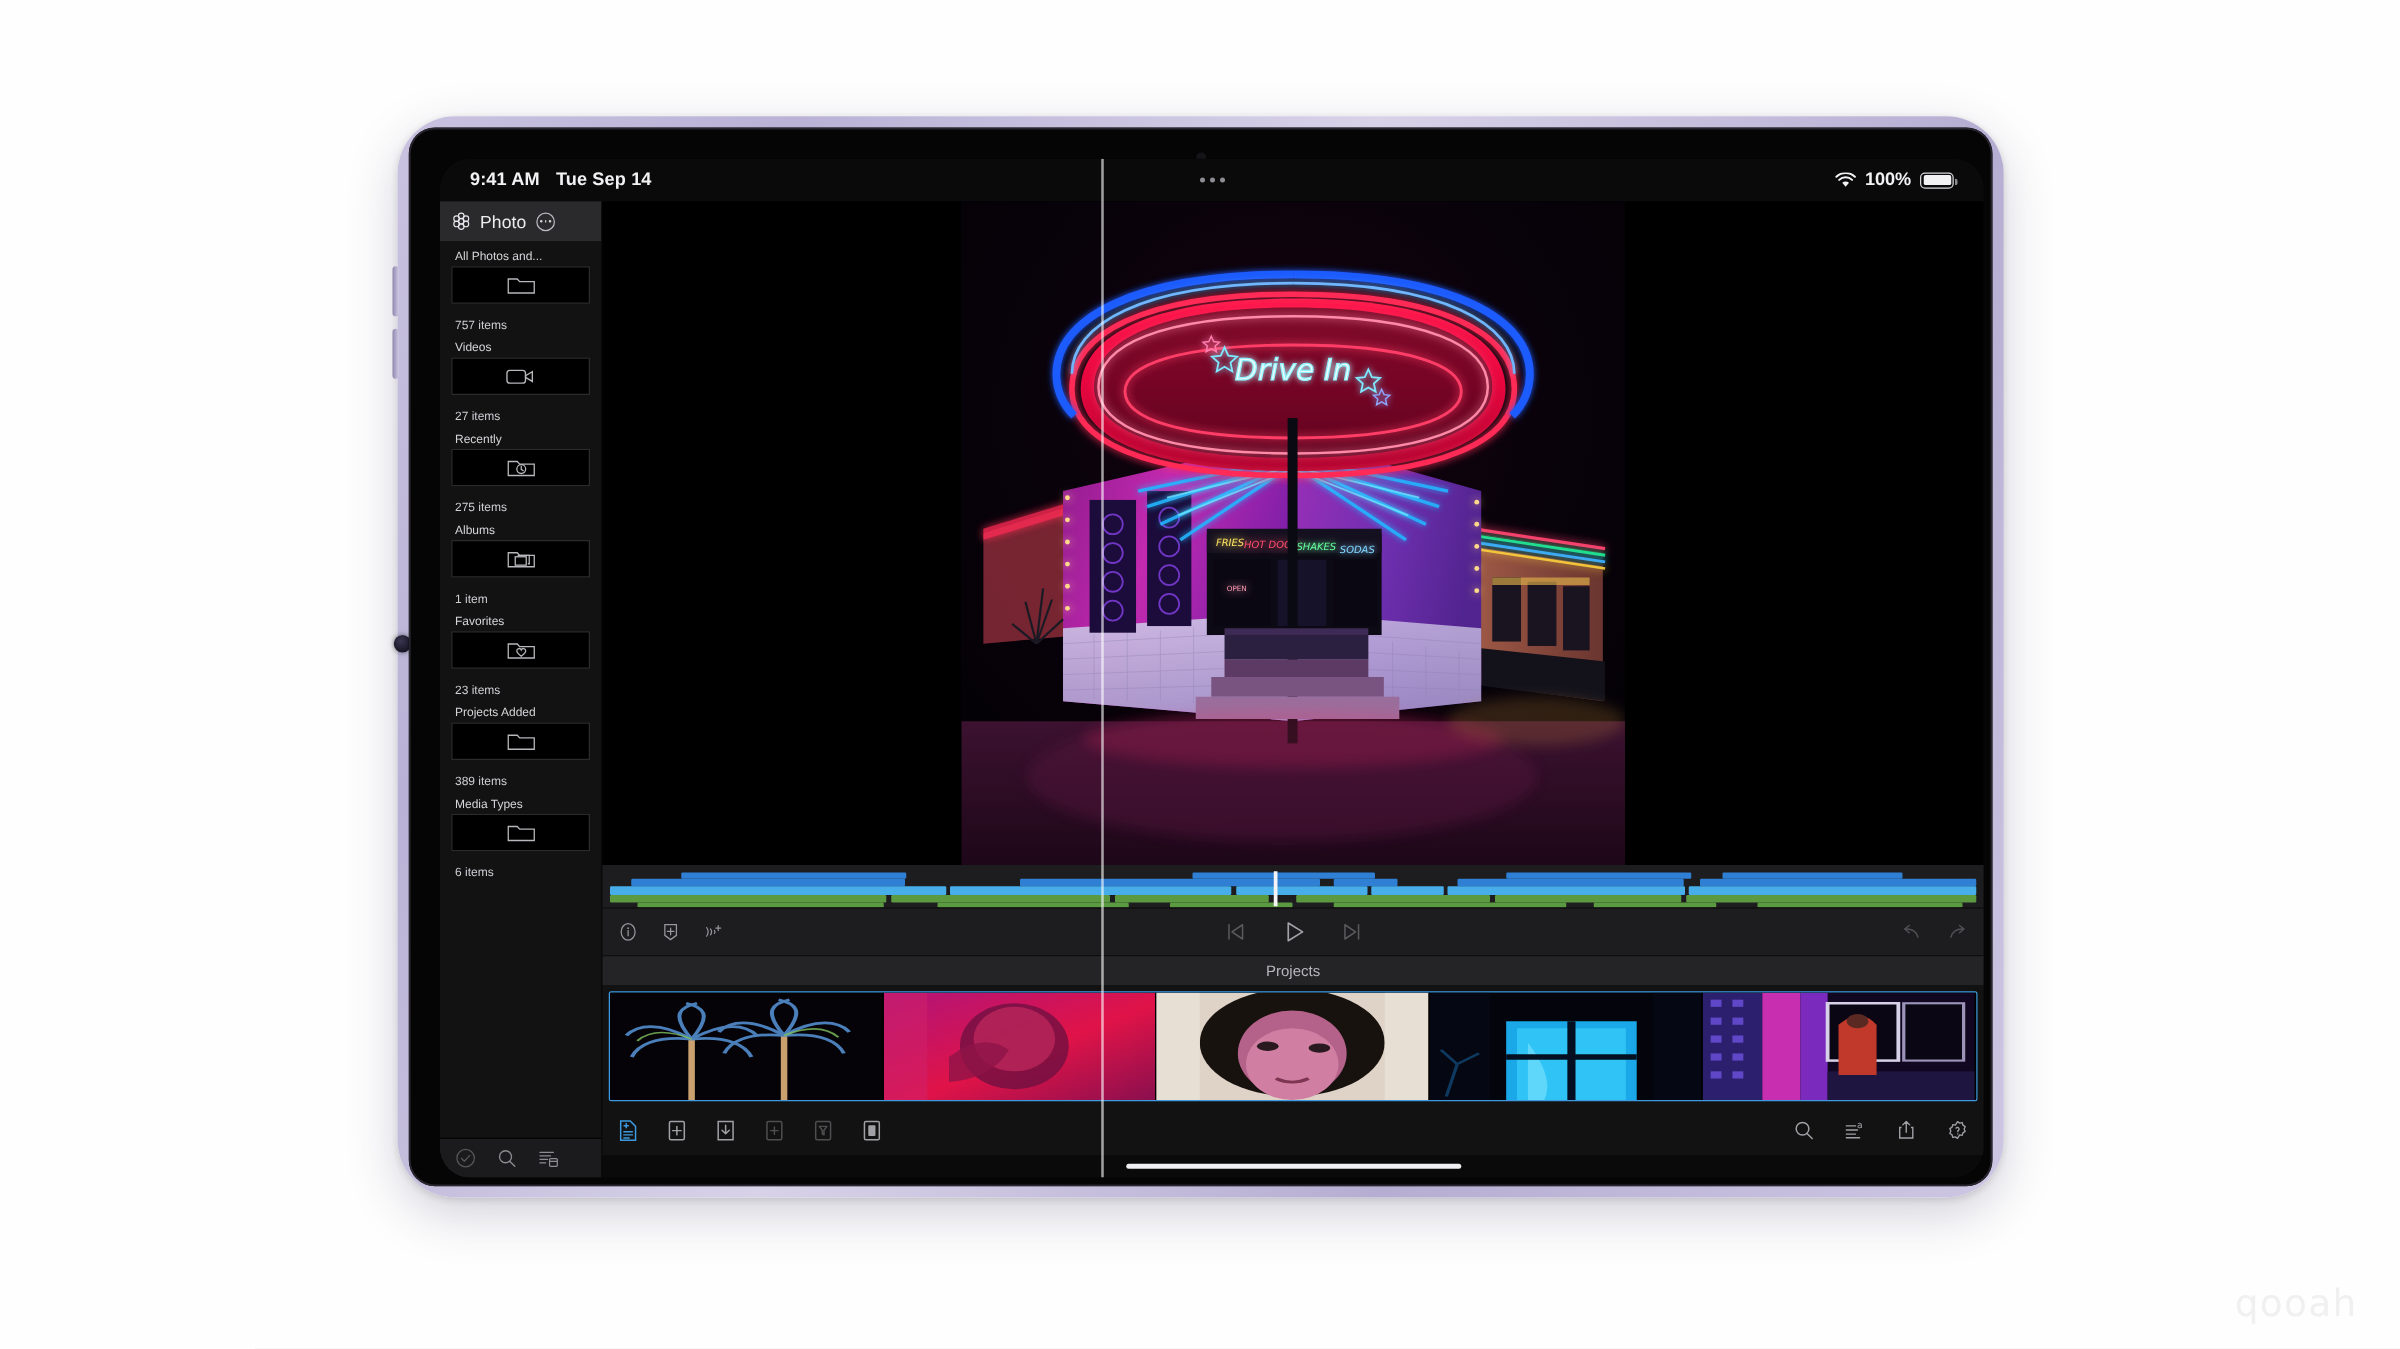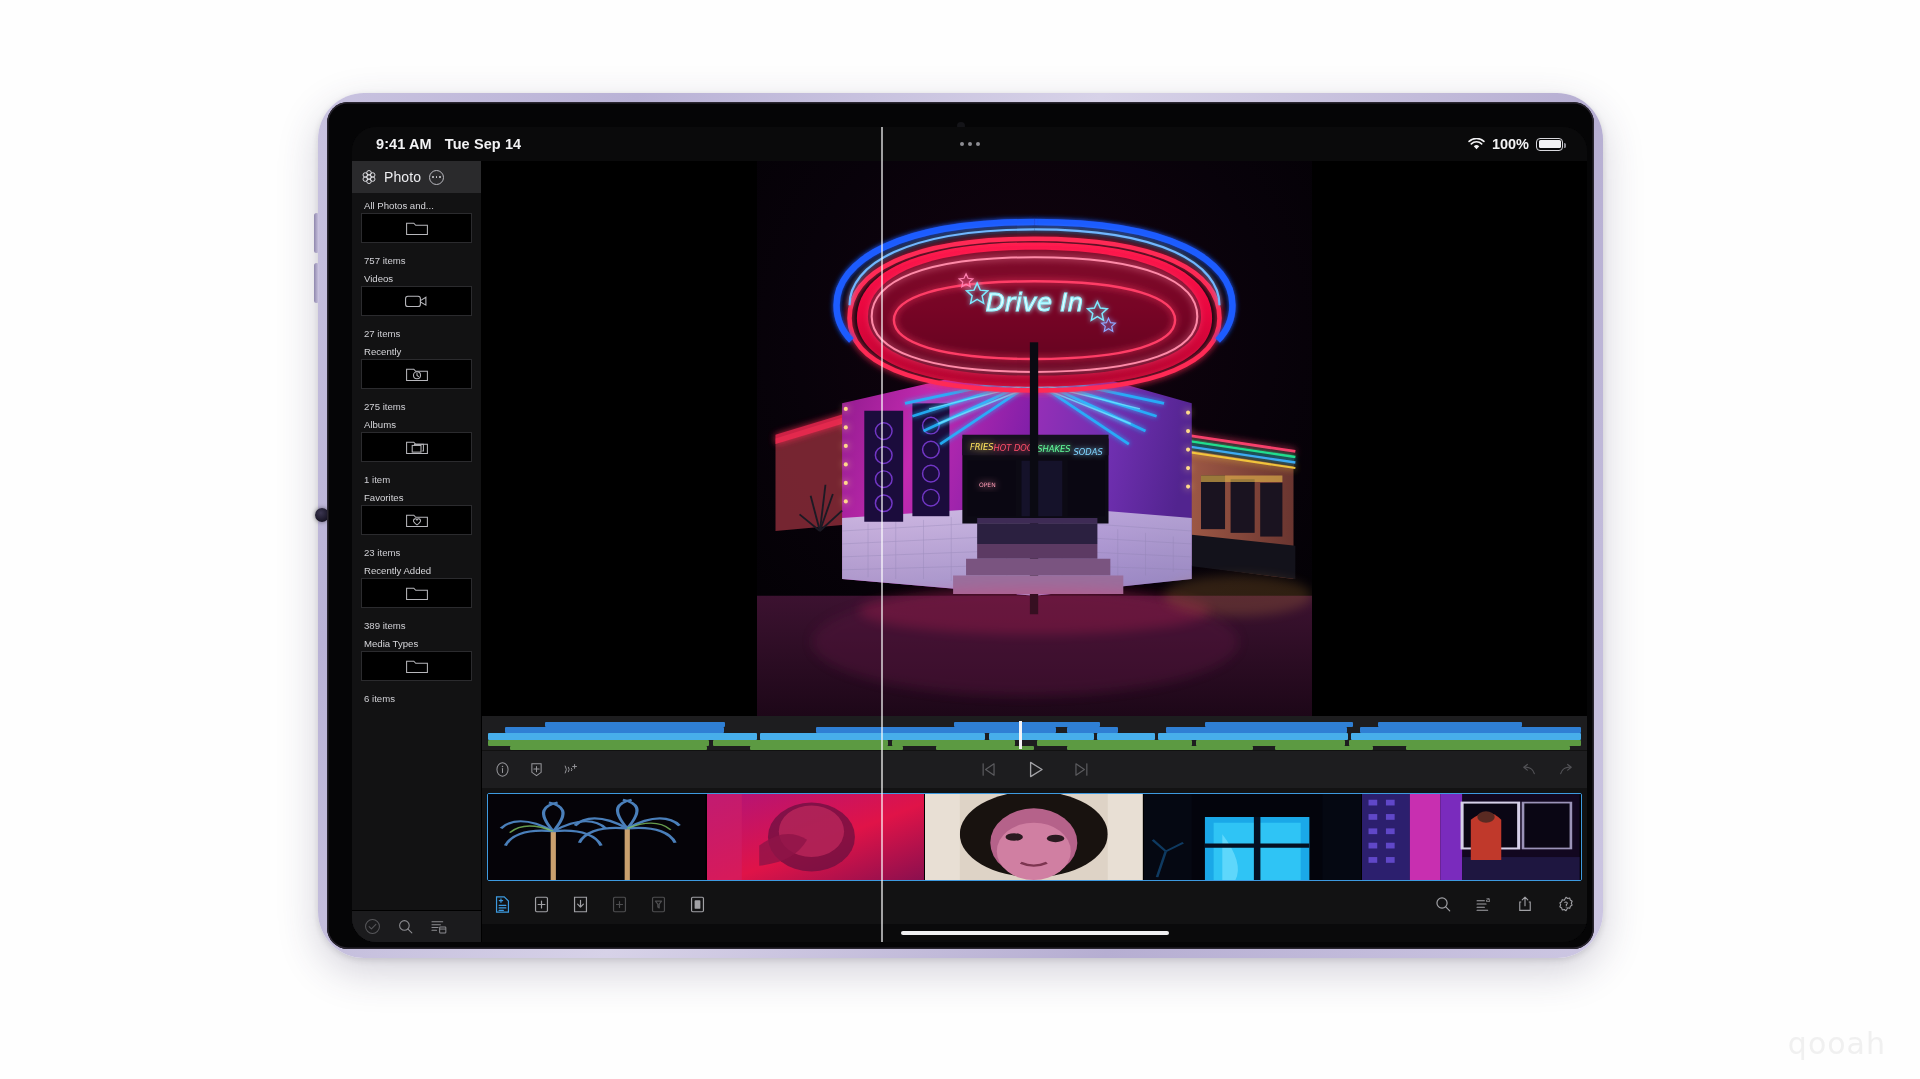--- a/index.html
+++ b/index.html
@@ -396,21 +396,21 @@
                 <div class="media-thumb">
                   <svg viewBox="0 0 30 22" width="24" height="18" fill="none" stroke="#d8d8dd" stroke-width="1.3">
                     <path d="M2 19V5h9l2.4 2.6H28V19z"></path>
                     <path d="M15 17.2c-2.6-2-4.4-3.5-4.4-5.3a2.3 2.3 0 0 1 4.4-1 2.3 2.3 0 0 1 4.4 1c0 1.8-1.8 3.3-4.4 5.3z"></path>
                   </svg>
                 </div>
                 <div class="media-count">23 items</div>
               </div>
 
               <div class="media-item">
-                <div class="media-name">Recently Added</div>
+                <div class="media-name">Projects Added</div>
                 <div class="media-thumb">
                   <svg viewBox="0 0 30 22" width="24" height="18" fill="none" stroke="#d8d8dd" stroke-width="1.3">
                     <path d="M2 19V5h9l2.4 2.6H28V19z"></path>
                   </svg>
                 </div>
                 <div class="media-count">389 items</div>
               </div>
 
               <div class="media-item">
                 <div class="media-name">Media Types</div>
@@ -747,20 +747,23 @@
                 </span>
                 <span class="tp-btn dim">
                   <svg viewBox="0 0 22 22" width="18" height="18" fill="none" stroke="#b8b8c0" stroke-width="1.4">
                     <path d="M4.5 15.5C6 10 11 7 16.6 7.6" stroke-linecap="round"></path>
                     <path d="M13 4.2l4.4 3.4-4.4 3.6" stroke-linecap="round" stroke-linejoin="round"></path>
                   </svg>
                 </span>
               </div>
             </div>
 
+            <div class="projects-hdr">
+              <span>Projects</span>
+            </div>
 
             <div class="projects-area">
               <div class="project-card">
                 <div class="filmstrip">
 
                   <div class="film-cell">
                     <svg viewBox="0 0 100 60" preserveAspectRatio="none">
                       <rect width="100" height="60" fill="#050308"></rect>
                       <g stroke="#caa06e" stroke-width="2.4" fill="none">
                         <path d="M30 60 L30 26"></path>

